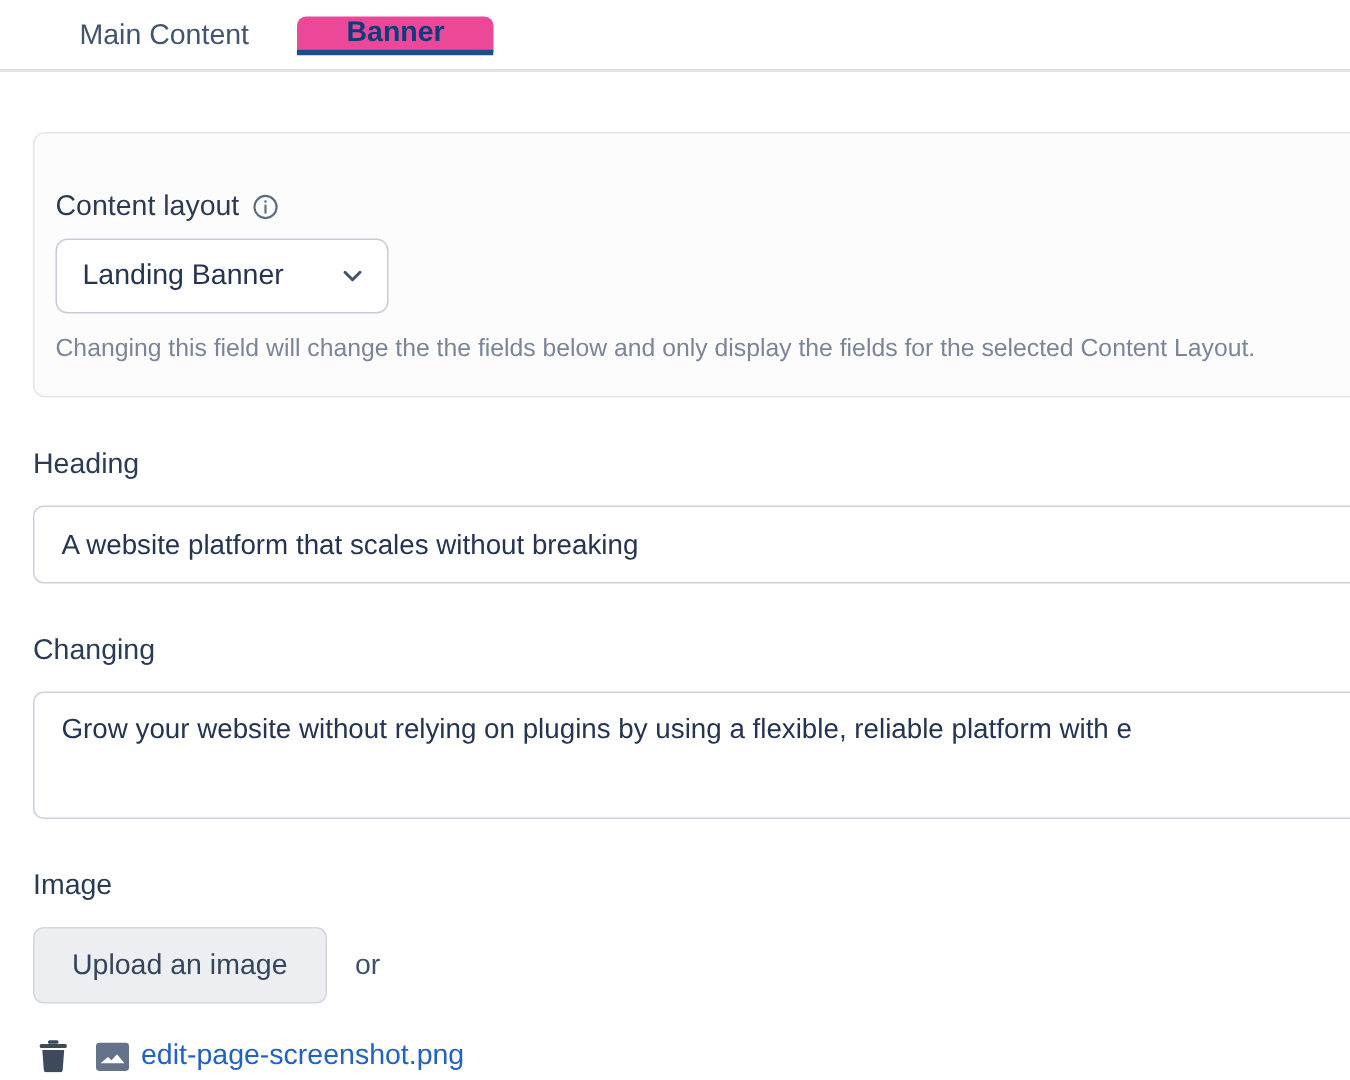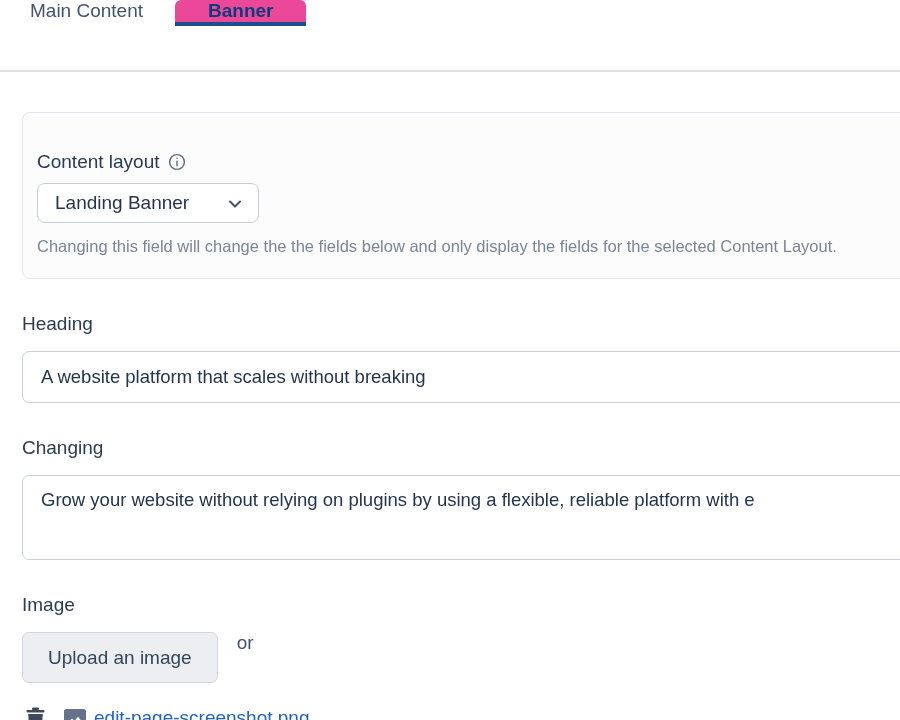--- a/index.html
+++ b/index.html
@@ -8,24 +8,24 @@
     font-family: "Liberation Sans", sans-serif;
     background: #ffffff;
     overflow: hidden;
     position: relative;
     color: #2c3b54;
   }
 
   
   .tabbar {
     display: flex;
-    align-items: flex-start;
-    height: 72px;
+    align-items: center;
+    height: 48px;
     border-bottom: 2px solid #dee1e6;
-    padding-left: 10px;
+    padding-left: 33px;
     gap: 12px;
   }
   .tab {
     display: flex;
     align-items: center;
     padding: 0 20px;
     font-size: 19px;
     color: #44546f;
     cursor: pointer;
     border-radius: 6px 6px 0 0;
@@ -47,21 +47,21 @@
     border: 1px solid #e2e5ea;
     border-radius: 8px;
     padding: 38px 14px 22px 14px;
   }
   .card-label-row { display: flex; align-items: center; gap: 8px; }
   .field-label { font-size: 19px; color: #2c3b54; }
   .info-icon { width: 18px; height: 18px; display: inline-block; color: #5d6b82; }
   .select {
     margin-top: 10px;
     width: 222px;
-    height: 40px;
+    height: 50px;
     display: flex;
     align-items: center;
     justify-content: space-between;
     background: #ffffff;
     border: 1px solid #c6cdd8;
     border-radius: 8px;
     padding: 0 15px 0 17px;
     font-size: 19px;
     color: #253450;
     cursor: pointer;
@@ -105,20 +105,21 @@
     resize: none;
     outline: none;
     white-space: pre;
     overflow: hidden;
   }
 
   
   .upload-row {
     margin: 16px 0 0 22px;
     display: flex;
+    align-items: center;
   }
   .upload-btn {
     height: 51px;
     padding: 0 25px;
     background: #eceef1;
     border: 1px solid #d2d6dc;
     border-radius: 7px;
     font-family: "Liberation Sans", sans-serif;
     font-size: 19px;
     color: #34455e;

